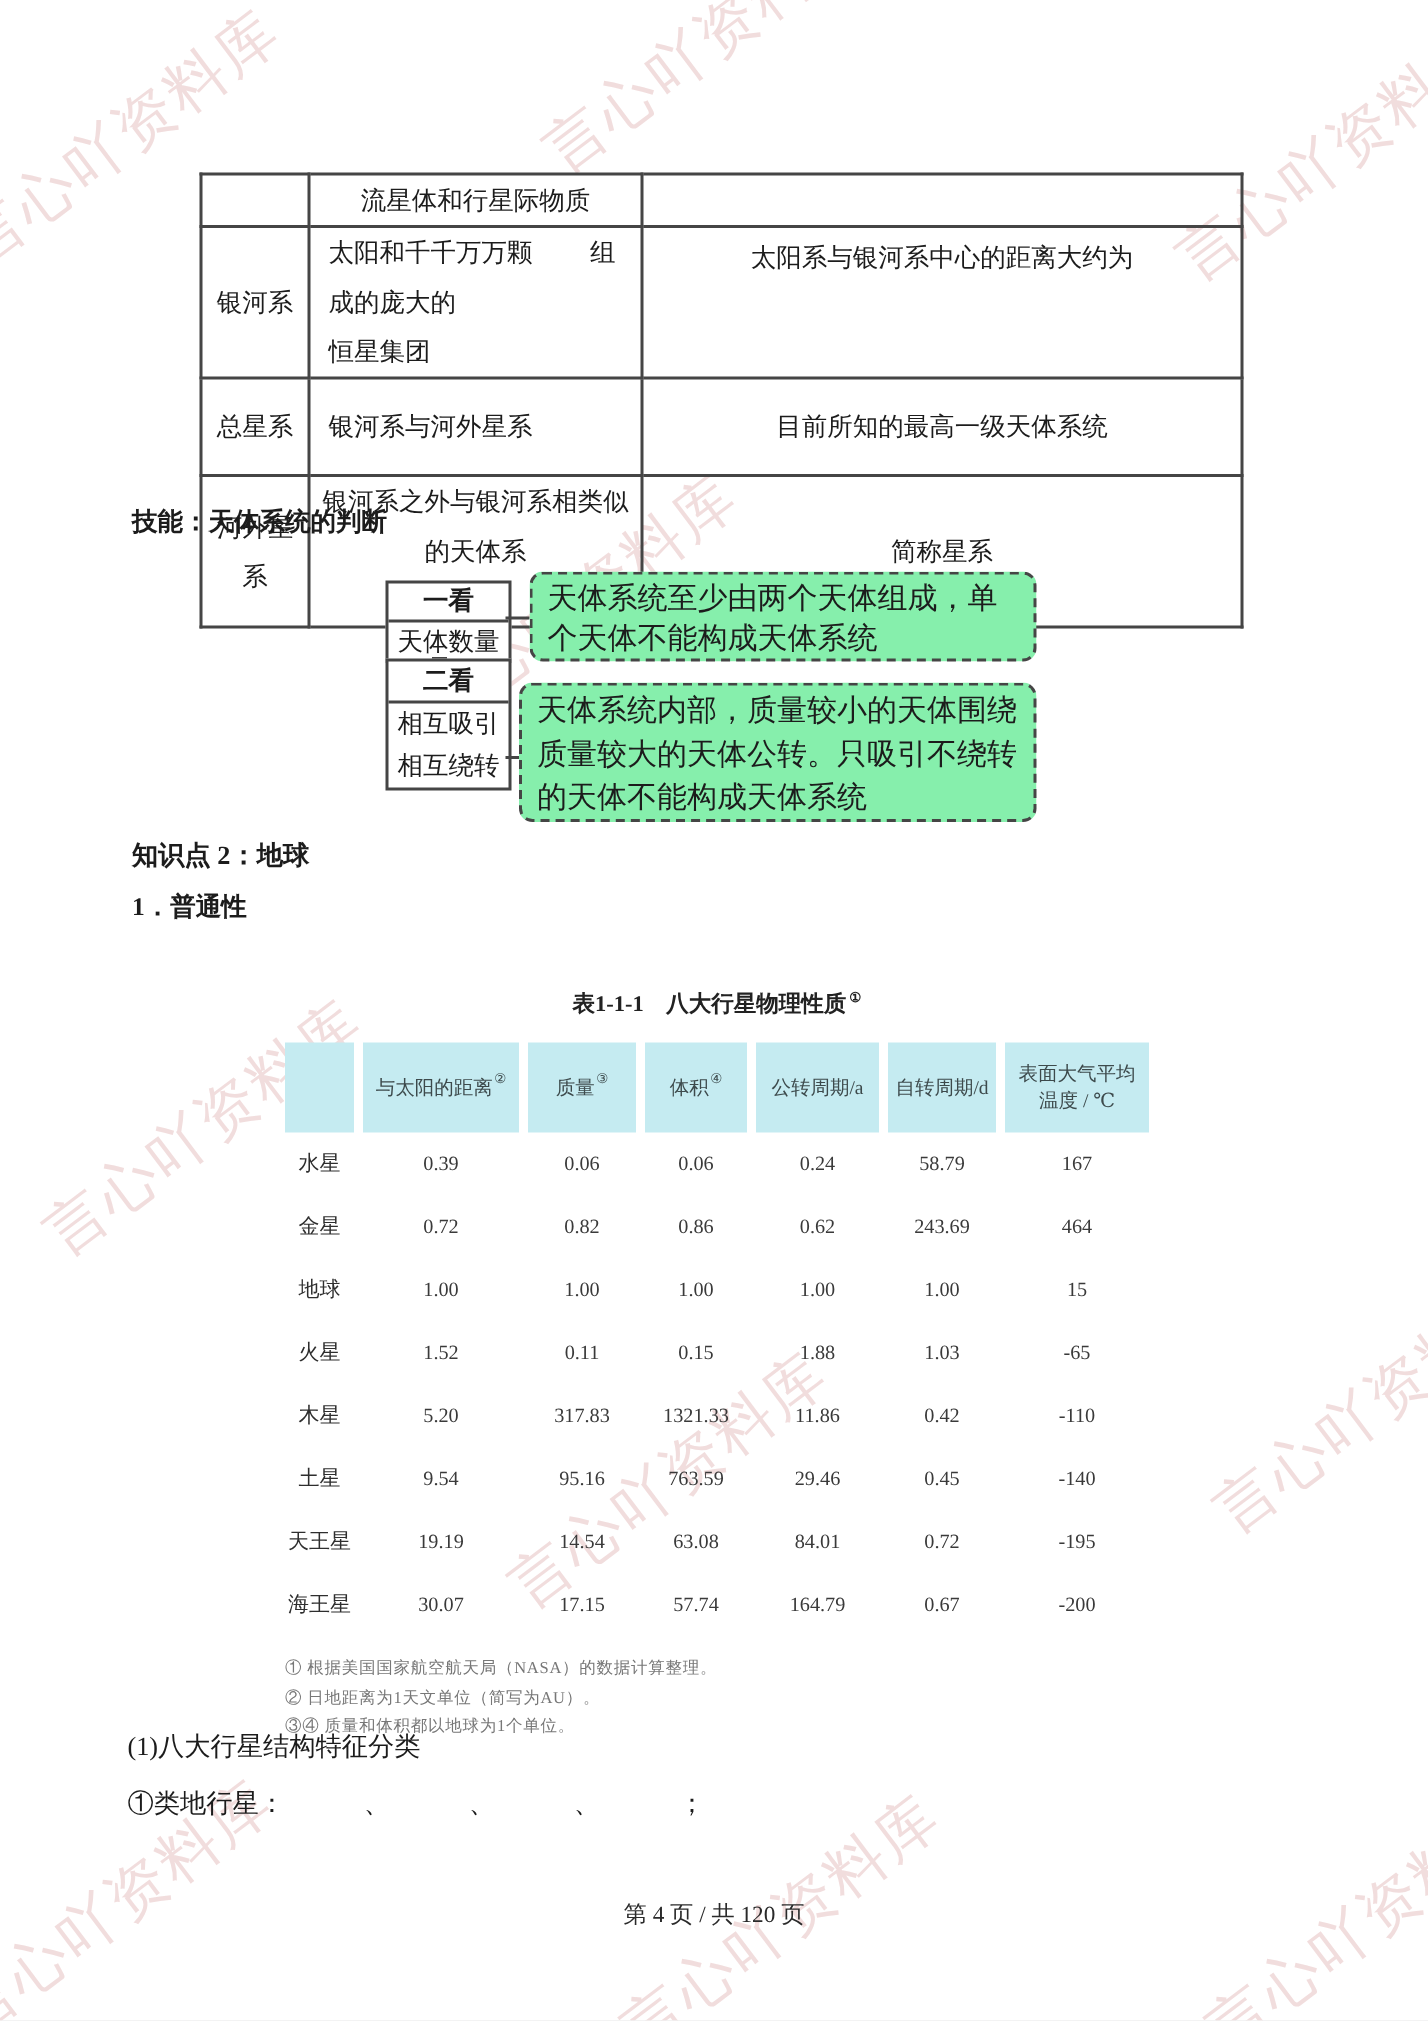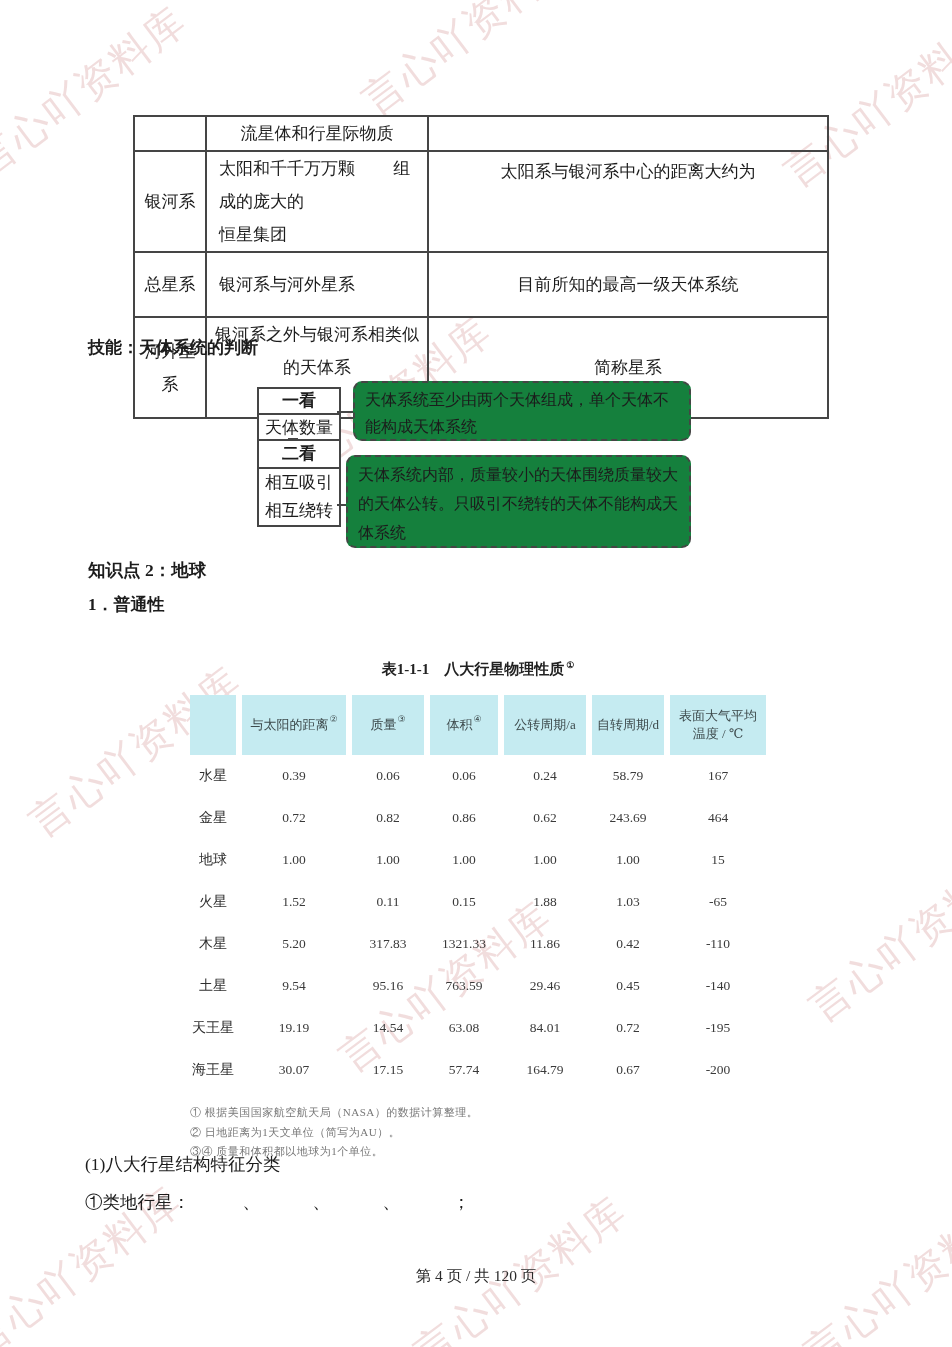--- a/index.html
+++ b/index.html
@@ -35,22 +35,22 @@
   .pfooter{position:absolute;left:0;top:1266px;width:100%;text-align:center;font-size:15.5px;color:#2a2a2a;}
 
   
   .fc-box{position:absolute;border:2px solid #454545;background:#fff;text-align:center;font-size:17px;}
   .fc-b1{left:257px;top:387px;width:80px;height:51px;}
   .fc-b2{left:257px;top:439px;width:80px;height:84px;}
   .fc-cap{height:24px;line-height:24px;border-bottom:2px solid #454545;font-weight:bold;}
   .fc-b2 .fc-cap{height:26px;line-height:26px;}
   .fc-line1{line-height:26px;}
   .fc-line{line-height:28px;}
-  .fc-dash{position:absolute;border:2px dashed #454545;border-radius:9px;background:#15803d;
-           font-size:16px;padding:3px 10px;box-sizing:border-box;}
+  .fc-dash{position:absolute;border:2px dashed #454545;border-radius:9px;background:#86efac;
+           font-size:20px;padding:3px 10px;box-sizing:border-box;}
   .fc-d1{left:353px;top:381px;width:338px;height:60px;line-height:27px;}
   .fc-d2{left:346px;top:455px;width:345px;height:93px;line-height:29px;}
   .fc-conn{position:absolute;height:2px;background:#454545;}
   .fc-c1{left:337px;top:411px;width:16px;}
   .fc-c2{left:337px;top:504px;width:9px;}
   .fc-arrow{position:absolute;left:282px;top:438px;}
 
   
   .ptable{position:absolute;left:190px;top:660px;width:576px;color:#3a3a3a;}
   .pt-title{text-align:center;font-size:15px;font-weight:bold;color:#222;margin-bottom:16px;}

